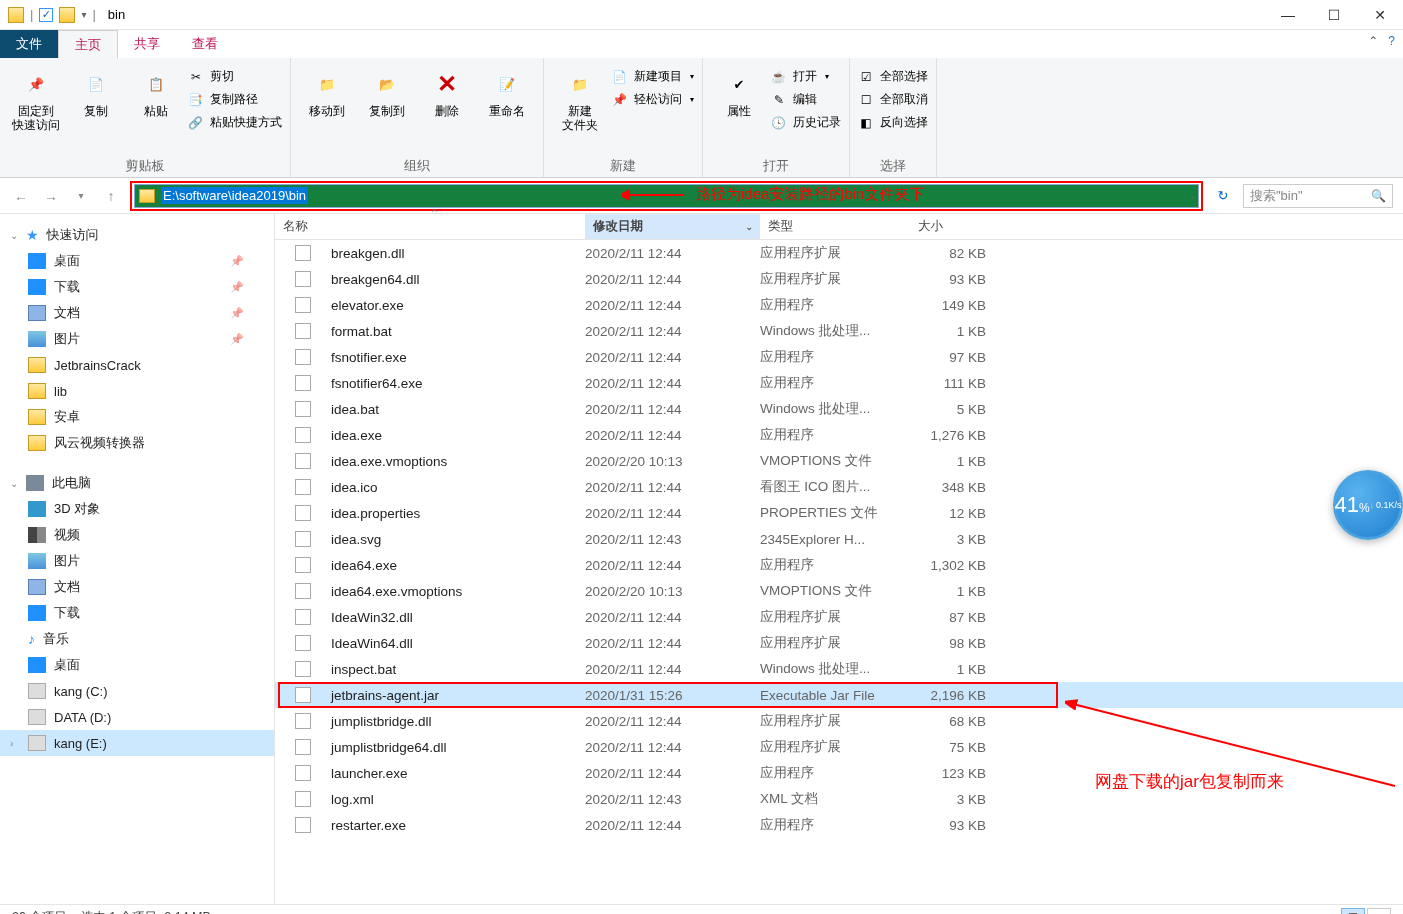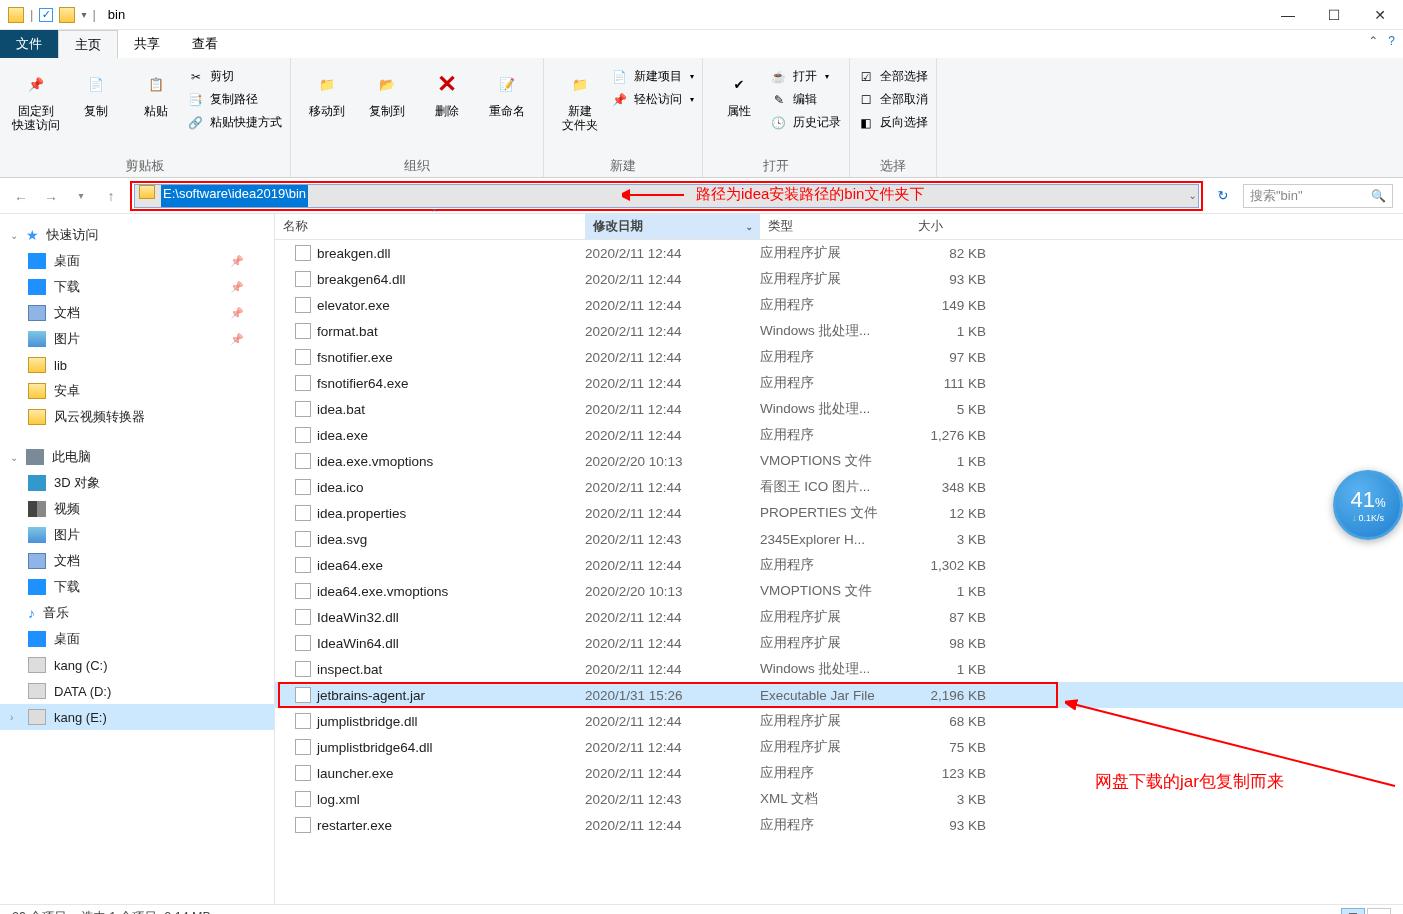--- a/index.html
+++ b/index.html
@@ -10,42 +10,42 @@
 .title-bar .qat { display: flex; align-items: center; padding: 0 8px; gap: 6px; }
 .title-bar .folder-ico { width: 16px; height: 16px; background: linear-gradient(#ffe9a2,#ffc93c); border: 1px solid #c39b2b; }
 .title-bar .chk { width: 14px; height: 14px; border: 1px solid #3399ff; display:flex; align-items:center; justify-content:center; color:#0066cc; font-size:11px; }
 .title-bar .sep { color:#888; }
 .title-bar .title { margin-left: 6px; font-size: 13px; }
 .win-controls { margin-left: auto; display: flex; }
 .win-controls .wc { width: 46px; height: 30px; display: flex; align-items: center; justify-content: center; font-size: 14px; color: #333; }
 
 
 .tabs { height: 28px; display: flex; align-items: stretch; background: #fff; position: relative; }
-.tab { padding: 0 16px; display: flex; align-items: center; font-size: 13px; color: #000000; }
+.tab { padding: 0 16px; display: flex; align-items: center; font-size: 13px; color: #be185d; }
 .tab.file { background: #0c4a6e; color: #fff; }
 .tab.active { border: 1px solid #d0d0d0; border-bottom: none; background: #f5f6f7; }
 .ribbon-toggle { position: absolute; right: 8px; top: 4px; display:flex; gap:10px; color:#666; font-size:12px; }
 
 
 .ribbon { height: 120px; background: #f5f6f7; border-bottom: 1px solid #d0d0d0; display: flex; position:relative; }
 .group { border-right: 1px solid #e0e0e0; display: flex; flex-direction: column; padding: 4px 8px 2px; }
 .group-body { flex: 1; display: flex; align-items: flex-start; gap: 4px; }
 .group-label { text-align: center; color: #666; font-size: 13px; padding-top: 2px; }
 .big-btn { display: flex; flex-direction: column; align-items: center; width: 56px; padding-top: 6px; gap: 4px; }
 .big-btn .ico { width: 32px; height: 32px; display:flex; align-items:center; justify-content:center; }
 .big-btn .lbl { font-size: 12px; text-align: center; line-height: 14px; }
 .small-list { display: flex; flex-direction: column; gap: 6px; padding-top: 6px; }
 .small-item { display: flex; align-items: center; gap: 6px; font-size: 12px; }
 .small-item .sico { width: 16px; height: 16px; display:flex; align-items:center; justify-content:center; }
 
 
 .navbar { height: 36px; display: flex; align-items: center; padding: 0 10px; gap: 8px; border-bottom: 1px solid #e5e5e5; }
 .nav-arrow { width: 22px; height: 22px; display: flex; align-items: center; justify-content: center; color: #888; font-size: 14px; }
 .addr-box-wrap { flex: 1; display: flex; align-items: center; border: 2px solid #ff0000; padding: 2px; height: 30px; position: relative; }
-.addr-box { flex: 1; display: flex; border: 1px solid #8aa9d8; background: #e5e5e5; height: 24px; padding: 0 4px; gap: 6px; }
+.addr-box { flex: 1; display: flex; align-items: center; border: 1px solid #8aa9d8; background: #15803d; height: 24px; padding: 8px 4px; gap: 6px; }
 .addr-box .fico { width: 16px; height: 14px; background: linear-gradient(#ffe9a2,#ffc93c); border: 1px solid #c39b2b; }
 .addr-box .path { background: #0078d7; color: #fff; padding: 1px 2px; font-size: 13px; }
 .addr-dd { position:absolute; right:4px; color:#666; font-size:10px; }
 .annot1 { position: absolute; left: 490px; top: 2px; color: #ff0000; font-size: 15px; white-space: nowrap; display:flex; align-items:center; }
 .annot1 svg { margin-right: 4px; }
 .refresh { width: 24px; height: 24px; display: flex; align-items: center; justify-content: center; color: #0066cc; }
 .search-box { width: 150px; border: 1px solid #ccc; height: 24px; display: flex; align-items: center; padding: 0 6px; color: #888; gap: 4px; }
 .search-box .mag { font-size: 12px; }
 
 
@@ -78,39 +78,39 @@
 .fl-header .col.sorted { background: #d5e8fb; font-weight: bold; }
 .col-name { flex: 0 0 310px; }
 .col-date { flex: 0 0 175px; }
 .col-type { flex: 0 0 150px; }
 .col-size { flex: 0 0 90px; text-align: right; padding-right: 14px; }
 .sort-caret { position:absolute; left: 155px; top: -7px; color:#666; font-size:11px; }
 
 .fl-rows { flex: 1; overflow-y: auto; position: relative; }
 .row { display: flex; height: 26px; align-items: center; font-size: 13.5px; color: #222; }
 .row .c { display: flex; align-items: center; }
-.row .c.name { flex: 0 0 310px; padding-left: 20px; gap: 6px; }
+.row .c.name { flex: 0 0 310px; padding-left: 20px; gap: 20px; }
 .row .c.date { flex: 0 0 175px; color: #666; }
 .row .c.type { flex: 0 0 150px; color: #666; }
 .row .c.size { flex: 0 0 90px; justify-content: flex-end; padding-right: 14px; color: #666; }
 .row.sel { background: #cce8ff; }
 .row .fico { width: 16px; height: 16px; flex-shrink: 0; border: 1px solid #aaa; background: #fff; display:flex; align-items:center; justify-content:center; font-size:9px; color:#777; }
 
 .red-box-file { position: absolute; left: 3px; top: 442px; width: 780px; height: 26px; border: 2px solid #ff0000; pointer-events: none; }
 .annot2 { position: absolute; left: 820px; top: 530px; color: #ff0000; font-size: 17px; white-space: nowrap; }
 .arrow2 { position: absolute; left: 790px; top: 456px; pointer-events:none; }
 
 
 .status { height: 26px; border-top: 1px solid #e5e5e5; display: flex; align-items: center; padding: 0 12px; font-size: 12.5px; color: #444; gap: 14px; }
 .status .view-btns { margin-left: auto; display: flex; gap: 2px; }
 .status .vb { width: 24px; height: 20px; border: 1px solid #ccc; display:flex; align-items:center; justify-content:center; font-size:11px; color:#666; }
 .status .vb.active { background: #cde6ff; border-color:#7ab5e8; }
 
 
-.widget { position: absolute; right: 0; top: 470px; width: 70px; height: 70px; border-radius: 50%; background: radial-gradient(circle at 35% 30%, #5ab3f0, #1f7fcf); color: #fff; display: flex; flex-direction: column; align-items: center; justify-content: center; box-shadow: 0 2px 8px rgba(0,0,0,0.3); border: 3px solid #4aa3e0; }
+.widget { position: absolute; right: 0; top: 470px; width: 70px; height: 70px; border-radius: 50%; background: radial-gradient(circle at 35% 30%, #5ab3f0, #1f7fcf); color: #fff; display: flex; flex-direction: row; align-items: center; justify-content: center; box-shadow: 0 2px 8px rgba(0,0,0,0.3); border: 3px solid #4aa3e0; }
 .widget .big { font-size: 22px; }
 .widget .sub { font-size: 9px; display:flex; align-items:center; gap:2px; }
 </style>
 </head>
 <body>
 
 <div class="title-bar">
   <div class="qat">
     <div class="folder-ico"></div>
     <div class="sep">|</div>
@@ -309,20 +309,24 @@
         <span class="side-ico ico-down"></span>
         <span>下载</span>
       </div>
     <div class="side-item indent pin">
         <span class="side-ico ico-doc"></span>
         <span>文档</span>
       </div>
     <div class="side-item indent pin">
         <span class="side-ico ico-pic"></span>
         <span>图片</span>
+      </div>
+    <div class="side-item indent">
+        <span class="side-ico ico-folder-y"></span>
+        <span>JetbrainsCrack</span>
       </div>
     <div class="side-item indent">
         <span class="side-ico ico-folder-y"></span>
         <span>lib</span>
       </div>
     <div class="side-item indent">
         <span class="side-ico ico-folder-y"></span>
         <span>安卓</span>
       </div>
     <div class="side-item indent">

